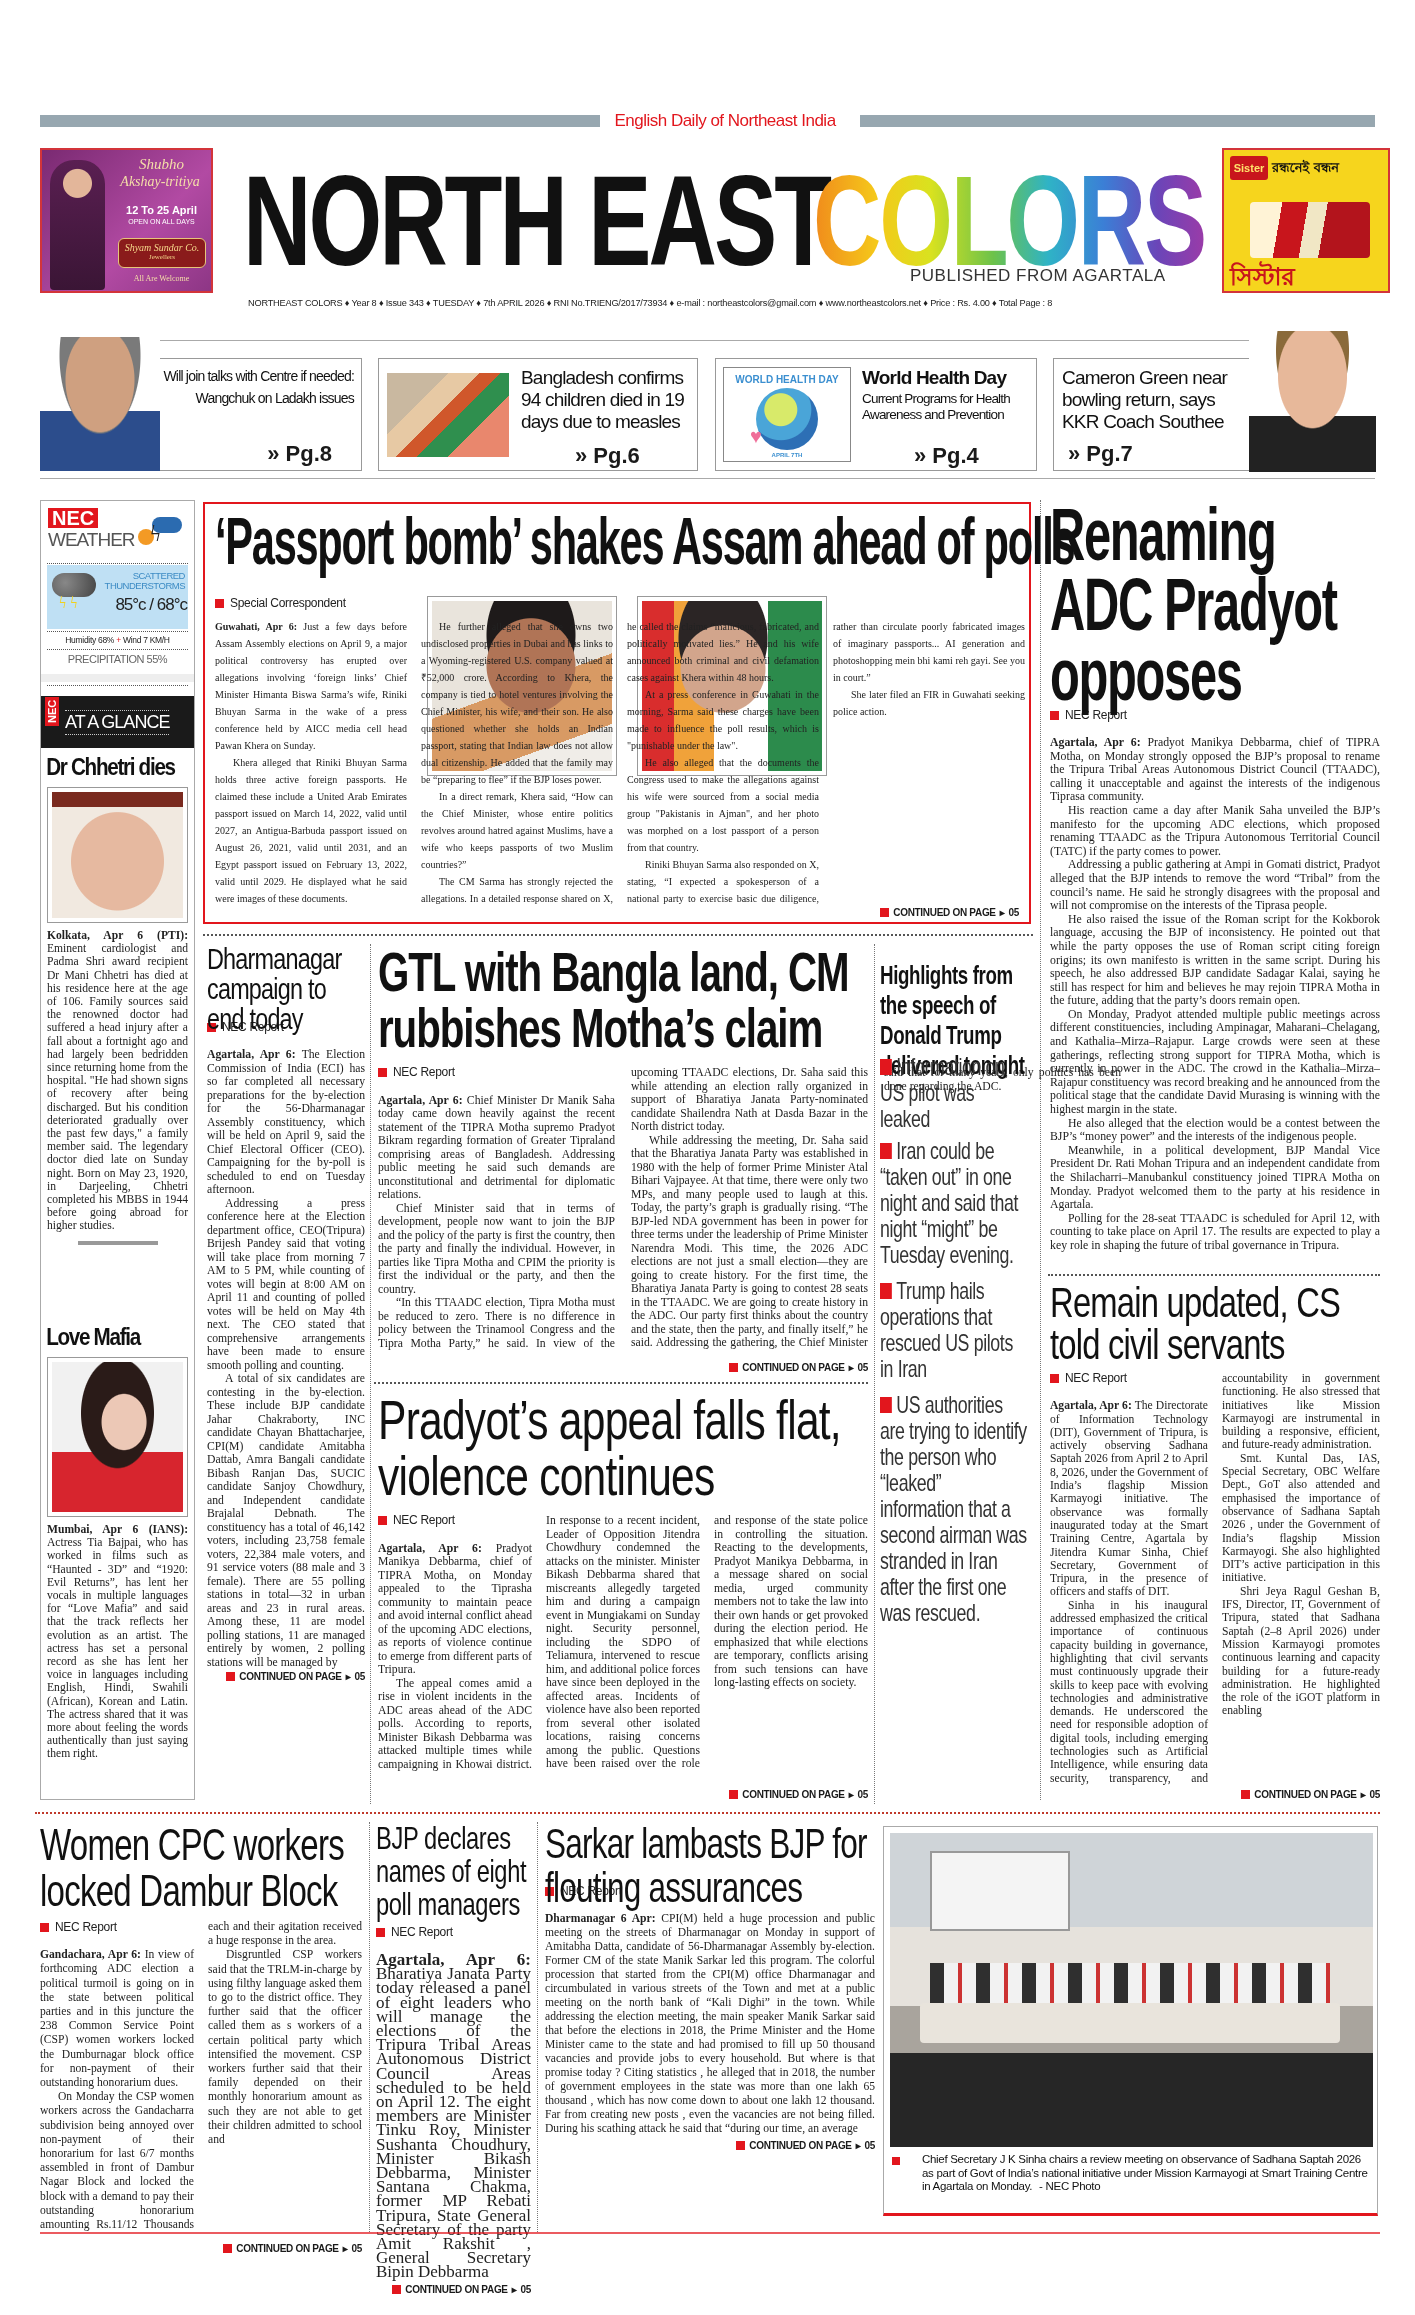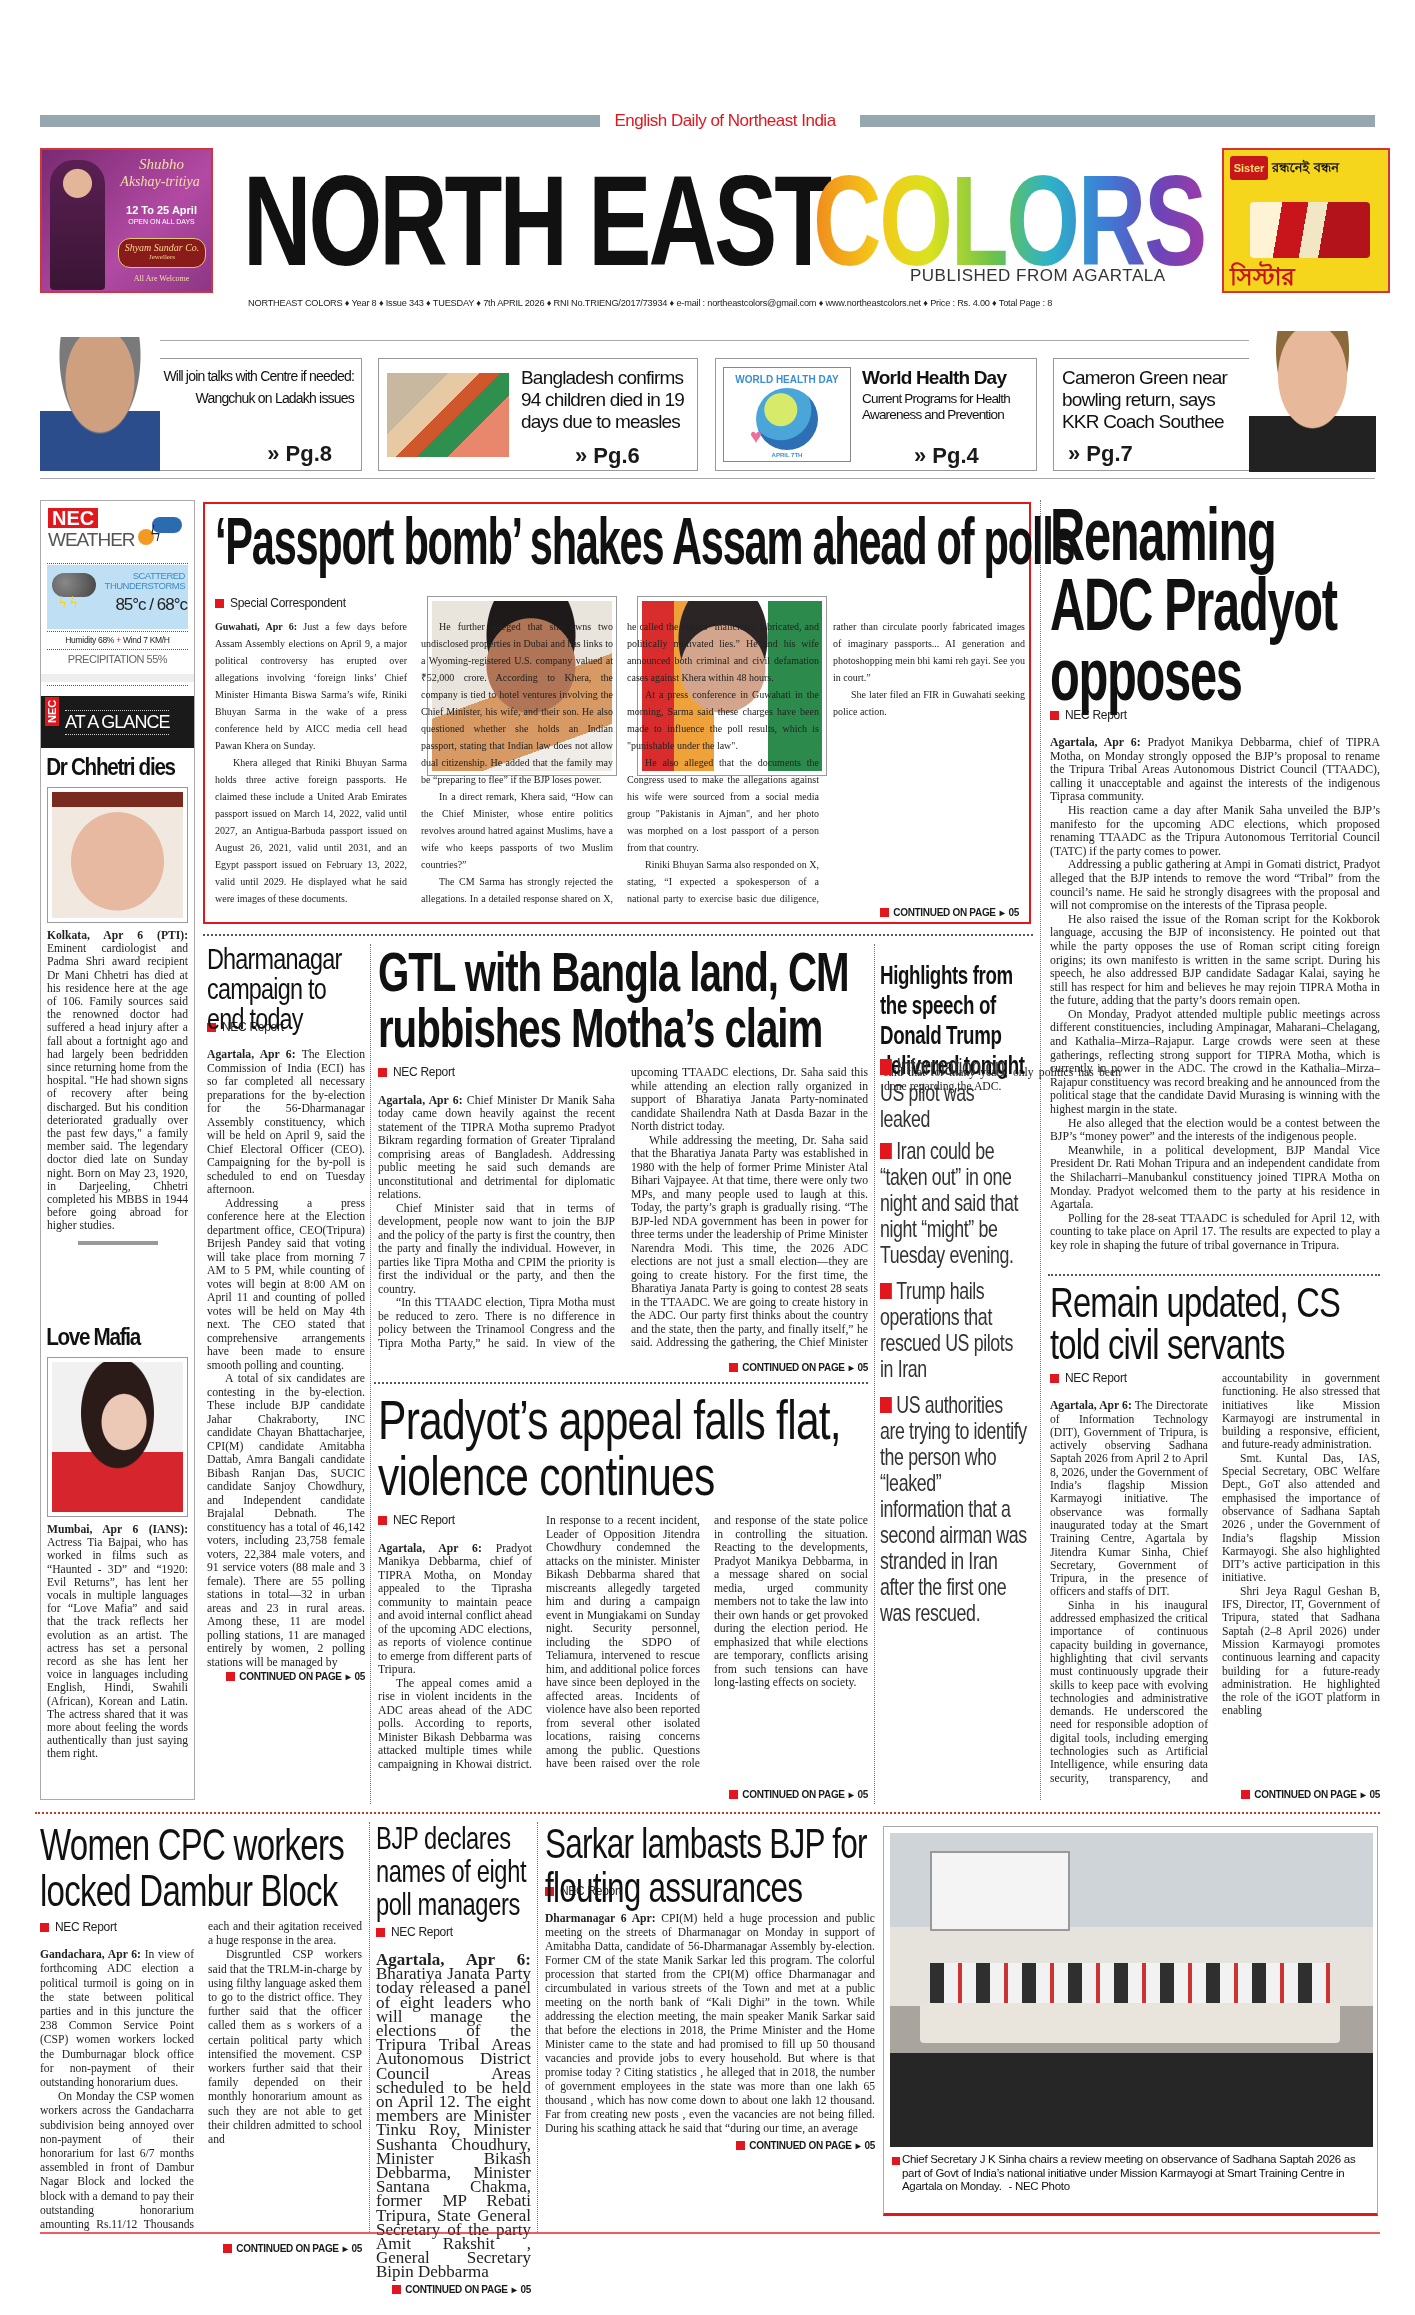--- a/index.html
+++ b/index.html
@@ -29,21 +29,21 @@
   <div class="abs" style="left:40px;top:115px;width:560px;height:12px;background:#97a7b0"></div>
   <div class="abs" style="left:860px;top:115px;width:515px;height:12px;background:#97a7b0"></div>
   <div class="abs cond" style="left:590px;top:111px;width:270px;text-align:center;color:#e2161d;font-size:17px;letter-spacing:-0.5px">English Daily of Northeast India</div>
 
   <div class="abs" style="left:40px;top:148px;width:173px;height:145px;background:linear-gradient(135deg,#7a2a72,#b24aa3 60%,#8d3685);border:2px solid #d3343a;overflow:hidden">
     <div class="abs" style="left:8px;top:10px;width:55px;height:130px;background:radial-gradient(circle at 50% 18%,#e3b69a 0 14px,transparent 15px),linear-gradient(#5a1f52,#3a1535);border-radius:24px 24px 4px 4px"></div>
     <div class="abs serif" style="left:72px;top:6px;width:95px;text-align:center;color:#f5dfa8;font-style:italic;font-size:15px">Shubho</div>
     <div class="abs serif" style="left:68px;top:24px;width:100px;text-align:center;color:#f5dfa8;font-style:italic;font-size:14px">Akshay-tritiya</div>
     <div class="abs cond" style="left:72px;top:54px;width:95px;text-align:center;color:#fff;font-weight:bold;font-size:11px">12 To 25 April</div>
     <div class="abs cond" style="left:72px;top:68px;width:95px;text-align:center;color:#fff;font-size:7px">OPEN ON ALL DAYS</div>
-    <div class="abs" style="left:76px;top:88px;width:88px;height:30px;background:#8a1b1b;border:1px solid #e6c67a;border-radius:12px;text-align:center">
+    <div class="abs" style="left:76px;top:88px;width:88px;height:30px;background:#8a1b1b;border:1px solid #e6c67a;border-radius:6px;text-align:center">
       <div class="serif" style="color:#f6d98b;font-style:italic;font-size:10px;margin-top:3px">Shyam Sundar Co.</div>
       <div class="serif" style="color:#f6d98b;font-size:7px">Jewellers</div>
     </div>
     <div class="abs serif" style="left:72px;top:124px;width:95px;text-align:center;color:#f5dfa8;font-size:8px">All Are Welcome</div>
   </div>
 
   <div class="abs" style="left:243px;top:158px;width:940px;height:125px;white-space:nowrap">
     <span style="display:inline-block;font-family:'Liberation Sans',sans-serif;font-weight:bold;font-size:128px;line-height:125px;letter-spacing:-4px;transform:scaleX(0.74);transform-origin:left center;color:#111;width:540px">NORTH EAST</span>
     <span class="abs" style="left:570px;top:0;font-family:'Liberation Sans',sans-serif;font-weight:bold;font-size:128px;line-height:125px;letter-spacing:-3px;display:inline-block;transform:scaleX(0.74);transform-origin:left center;background:linear-gradient(90deg,#f08a1c 0%,#f5c81a 16%,#d9e21f 30%,#6cc24a 46%,#2fb3c6 60%,#3b7fd6 74%,#6b45b8 88%,#9b3ba8 100%);-webkit-background-clip:text;background-clip:text;color:transparent">COLORS</span>
   </div>
@@ -354,21 +354,21 @@
       <span>05</span>
     </div>
 </div>
 
 <div class="abs" style="left:883px;top:1826px;width:495px;height:390px;border:1px solid #aaa;border-bottom:3px solid #e2161d">
   <div class="abs" style="left:6px;top:6px;width:483px;height:314px;background:linear-gradient(180deg,#cfd4d8 0 30%,#e6e2dc 30% 55%,#a9a49d 55% 70%,#262626 70%)">
     <div class="abs" style="left:40px;top:18px;width:140px;height:80px;background:#f4f4f4;border:2px solid #999"></div>
     <div class="abs" style="left:30px;top:170px;width:420px;height:40px;background:#e9e4dc;border-radius:4px"></div>
     <div class="abs" style="left:40px;top:130px;width:400px;height:40px;background:repeating-linear-gradient(90deg,#2f2f2f 0 14px,#f2f2f2 14px 28px,#c33 28px 32px,#f2f2f2 32px 46px)"></div>
   </div>
-  <div class="abs" style="left:8px;top:326px;width:480px;display:flex;gap:2px">
+  <div class="abs" style="left:8px;top:326px;width:480px;display:flex;gap:22px">
     <span class="sq" style="flex:0 0 auto;width:8px;height:8px;margin-top:4px"></span>
     <div class="cond" style="font-size:11.5px;line-height:13.5px;color:#111;letter-spacing:-0.3px">
       <span>Chief Secretary J K Sinha chairs a review meeting on observance of Sadhana Saptah 2026 as part of Govt of India’s national initiative under Mission Karmayogi at  Smart Training Centre in Agartala on Monday.</span>
       <span style="margin-left:4px">-  NEC Photo</span>
     </div>
   </div>
 </div>
 
 <div class="abs" style="left:40px;top:2232px;width:1340px;border-top:2px solid #e2161d;opacity:0.7"></div>
 

